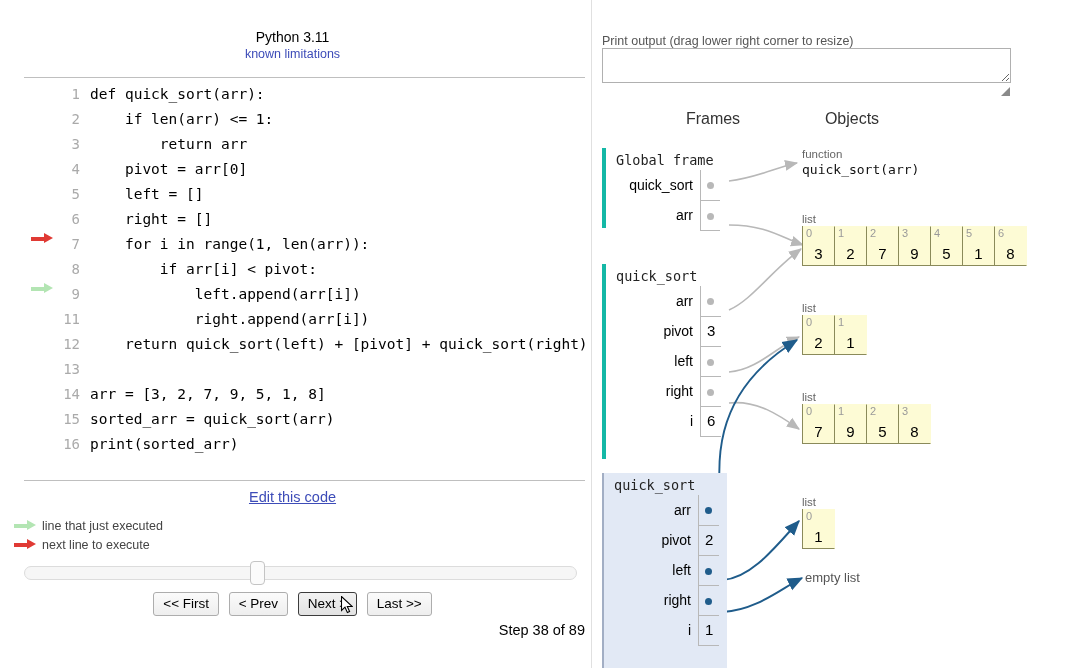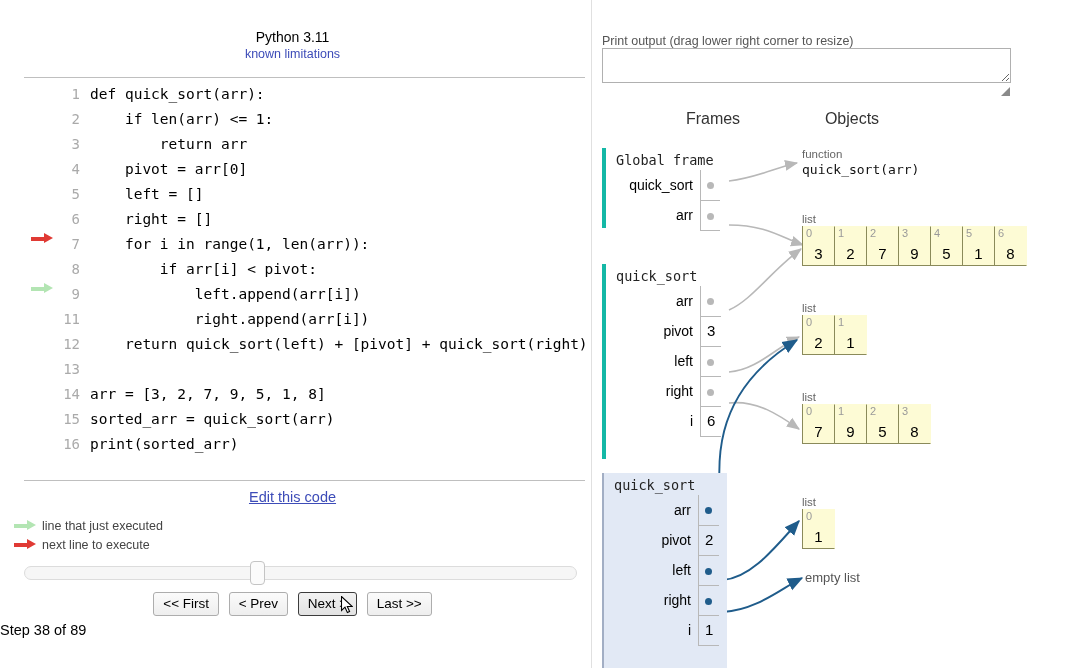--- a/index.html
+++ b/index.html
@@ -119,21 +119,21 @@
     border: 1px solid #adadad; border-radius: 3px;
     padding: 3px 9px 4px 9px; margin: 0 3px;
     cursor: pointer;
   }
   .nav-btn.hovered {
     border-color: #3c3c3c;
     background: linear-gradient(#f2f2f2, #e2e2e2);
   }
   #step-label {
     position: absolute; left: 0; top: 622px; width: 585px;
-    text-align: left; font-size: 14.5px; color: #000;
+    text-align: right; font-size: 14.5px; color: #000;
   }
 
   #cursor {
     position: absolute; left: 341px; top: 596px; width: 12px; height: 18px;
     pointer-events: none;
   }
 
   
   #right-pane {
     position: absolute; left: 592px; top: 0; width: 488px; height: 668px;

